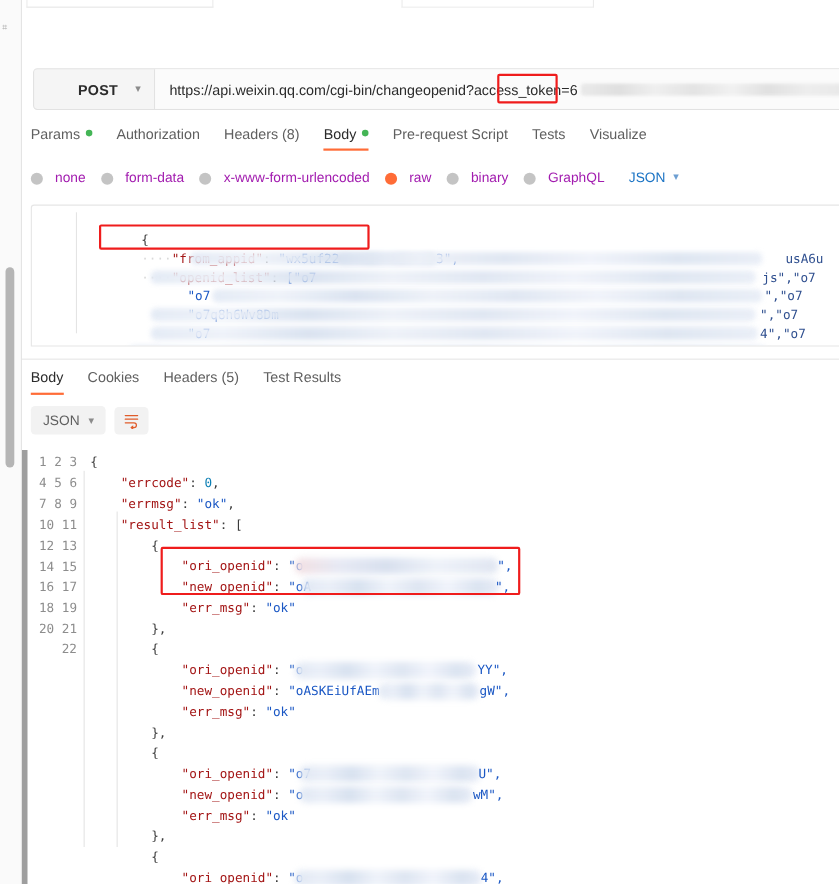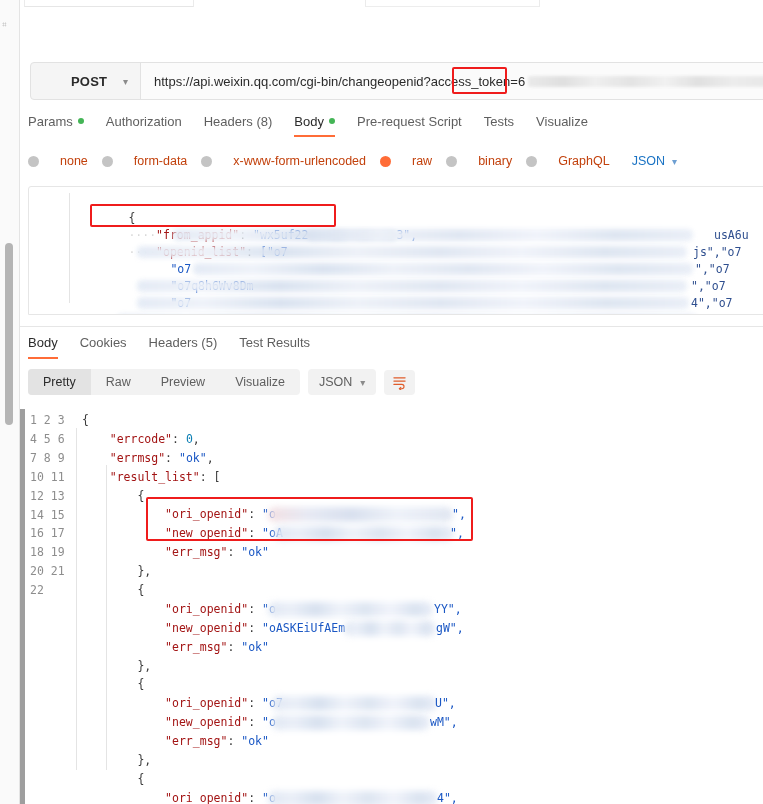--- a/index.html
+++ b/index.html
@@ -85,21 +85,21 @@
     content: ""; position: absolute; left: 0; right: 14px; bottom: 0;
     height: 2px; background: #ff6c37;
   }
   .dot-green { width: 6px; height: 6px; border-radius: 50%; background: #44b556; display:inline-block; }
 
   
   .body-types {
     position: absolute; left: 28px; top: 150px; height: 22px;
     display: flex; align-items: center; gap: 14px;
   }
-  .bt { display: flex; align-items: center; gap: 21px; font-size: 12.5px; color: #c2410c; }
+  .bt { display: flex; align-items: flex-end; gap: 11px; font-size: 12.5px; color: #a21caf; }
   .radio { width: 11px; height: 11px; border-radius: 50%; background: #c4c4c4; display:inline-block; }
   .radio.on { background: #ff6c37; }
   .fmt-sel { display:flex; align-items:center; gap:7px; margin-left: 8px; }
   .fmt-label { font-size: 12.5px; color: #1a73c4; }
   .fmt-chev { color: #6d9fd2; font-size: 10px; }
 
   
   .req-editor {
     position: absolute; left: 28px; top: 186px; width: 900px; height: 129px;
     border: 1px solid #e6e6e6; border-top-left-radius: 3px; background: #fff;
@@ -154,21 +154,21 @@
   .seg { padding: 6px 15px; font-size: 12.5px; color: #5f5f5f; }
   .seg.active { background: #e3e3e3; color: #2b2b2b; }
   .fmt-pill { display: flex; align-items: center; gap: 8px; background: #f2f2f2;
               border-radius: 4px; padding: 6px 11px; font-size: 12.5px; color: #5f5f5f; }
   .wrap-btn { background: #f2f2f2; border-radius: 4px; padding: 5px 8px; display:flex; align-items:center; }
 
   .resp-editor { position: absolute; left: 0; top: 82px; right: 0; bottom: 0; overflow: hidden; }
   .resp-scroll { position: absolute; left: 0; top: 0; width: 5px; height: 100%; background: #9e9e9e; }
   .resp-gutter {
     position: absolute; left: 10px; top: 2px; width: 40px;
-    text-align: left; color: #8d8d8d;
+    text-align: right; color: #8d8d8d;
     font-family: "DejaVu Sans Mono","Liberation Mono",monospace;
     font-size: 11.5px; line-height: 18.9px;
   }
   .resp-folds { position: absolute; left: 56px; top: 2px; width: 1px; height: 100%; }
   .fold-l1 { position:absolute; left:0; top:17px; width:1px; height:342px; background:#e4e4e4; }
   .fold-l2 { position:absolute; left:30px; top:54px; width:1px; height:305px; background:#e4e4e4; }
   .resp-code { position: absolute; left: 62px; top: 2px; right: 0; }
   .rline { height: 18.9px; line-height: 18.9px; white-space: pre; position: relative;
            font-family:"DejaVu Sans Mono","Liberation Mono",monospace; font-size: 11.5px; }
   #redbox-openid { left: 146px; top: 497px; width: 327px; height: 44px; }
@@ -323,34 +323,20 @@
       </div>
       <div class="rsp-tab">
         <span>Headers (5)</span>
       </div>
       <div class="rsp-tab">
         <span>Test Results</span>
       </div>
     </div>
 
     <div class="resp-toolbar">
-      <div class="seg-group">
-        <div class="seg active">
-          <span>Pretty</span>
-        </div>
-        <div class="seg">
-          <span>Raw</span>
-        </div>
-        <div class="seg">
-          <span>Preview</span>
-        </div>
-        <div class="seg">
-          <span>Visualize</span>
-        </div>
-      </div>
       <div class="fmt-pill">
         <span>JSON</span>
         <span class="chev">▾</span>
       </div>
       <div class="wrap-btn">
         <svg width="15" height="15" viewBox="0 0 16 16">
           <path d="M2 3h12M2 6.5h12M2 10h8.5a2.3 2.3 0 0 1 0 4.6H8" stroke="#e05c2b" stroke-width="1.2" fill="none" stroke-linecap="round"></path>
           <path d="M9.4 13.2 7.8 14.6l1.6 1.3" stroke="#e05c2b" stroke-width="1.2" fill="none" stroke-linecap="round" stroke-linejoin="round"></path>
         </svg>
       </div>

